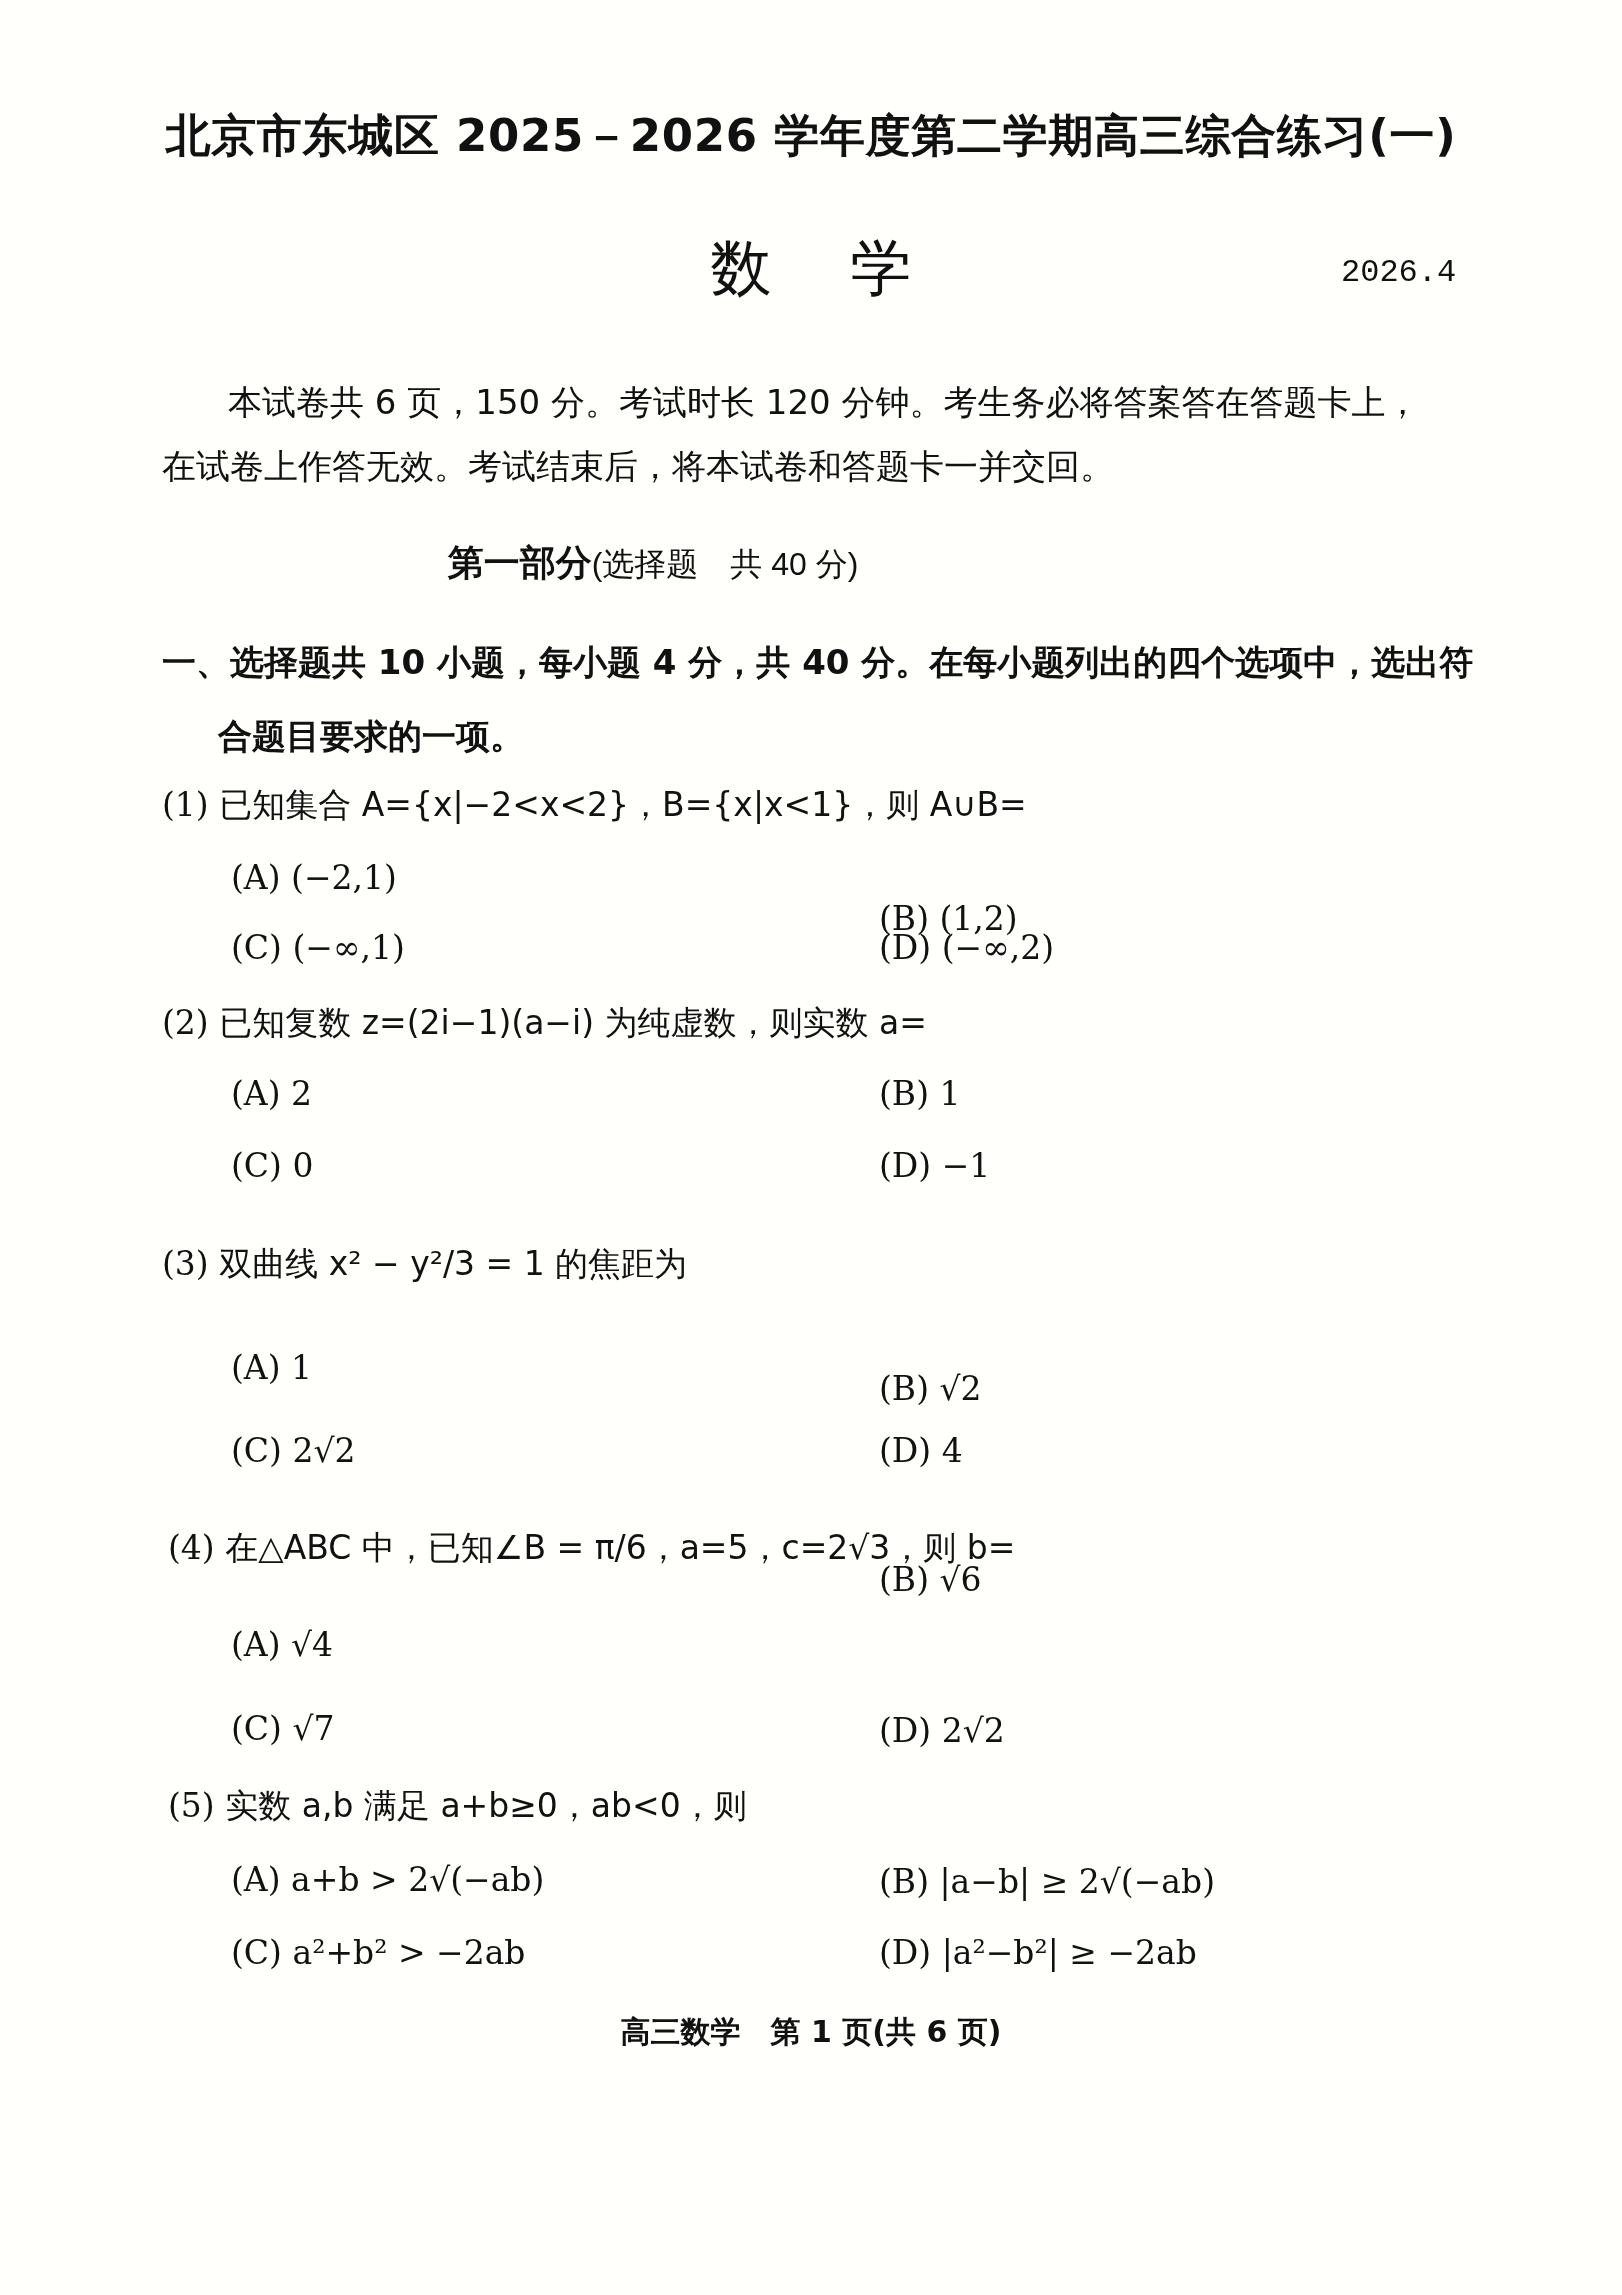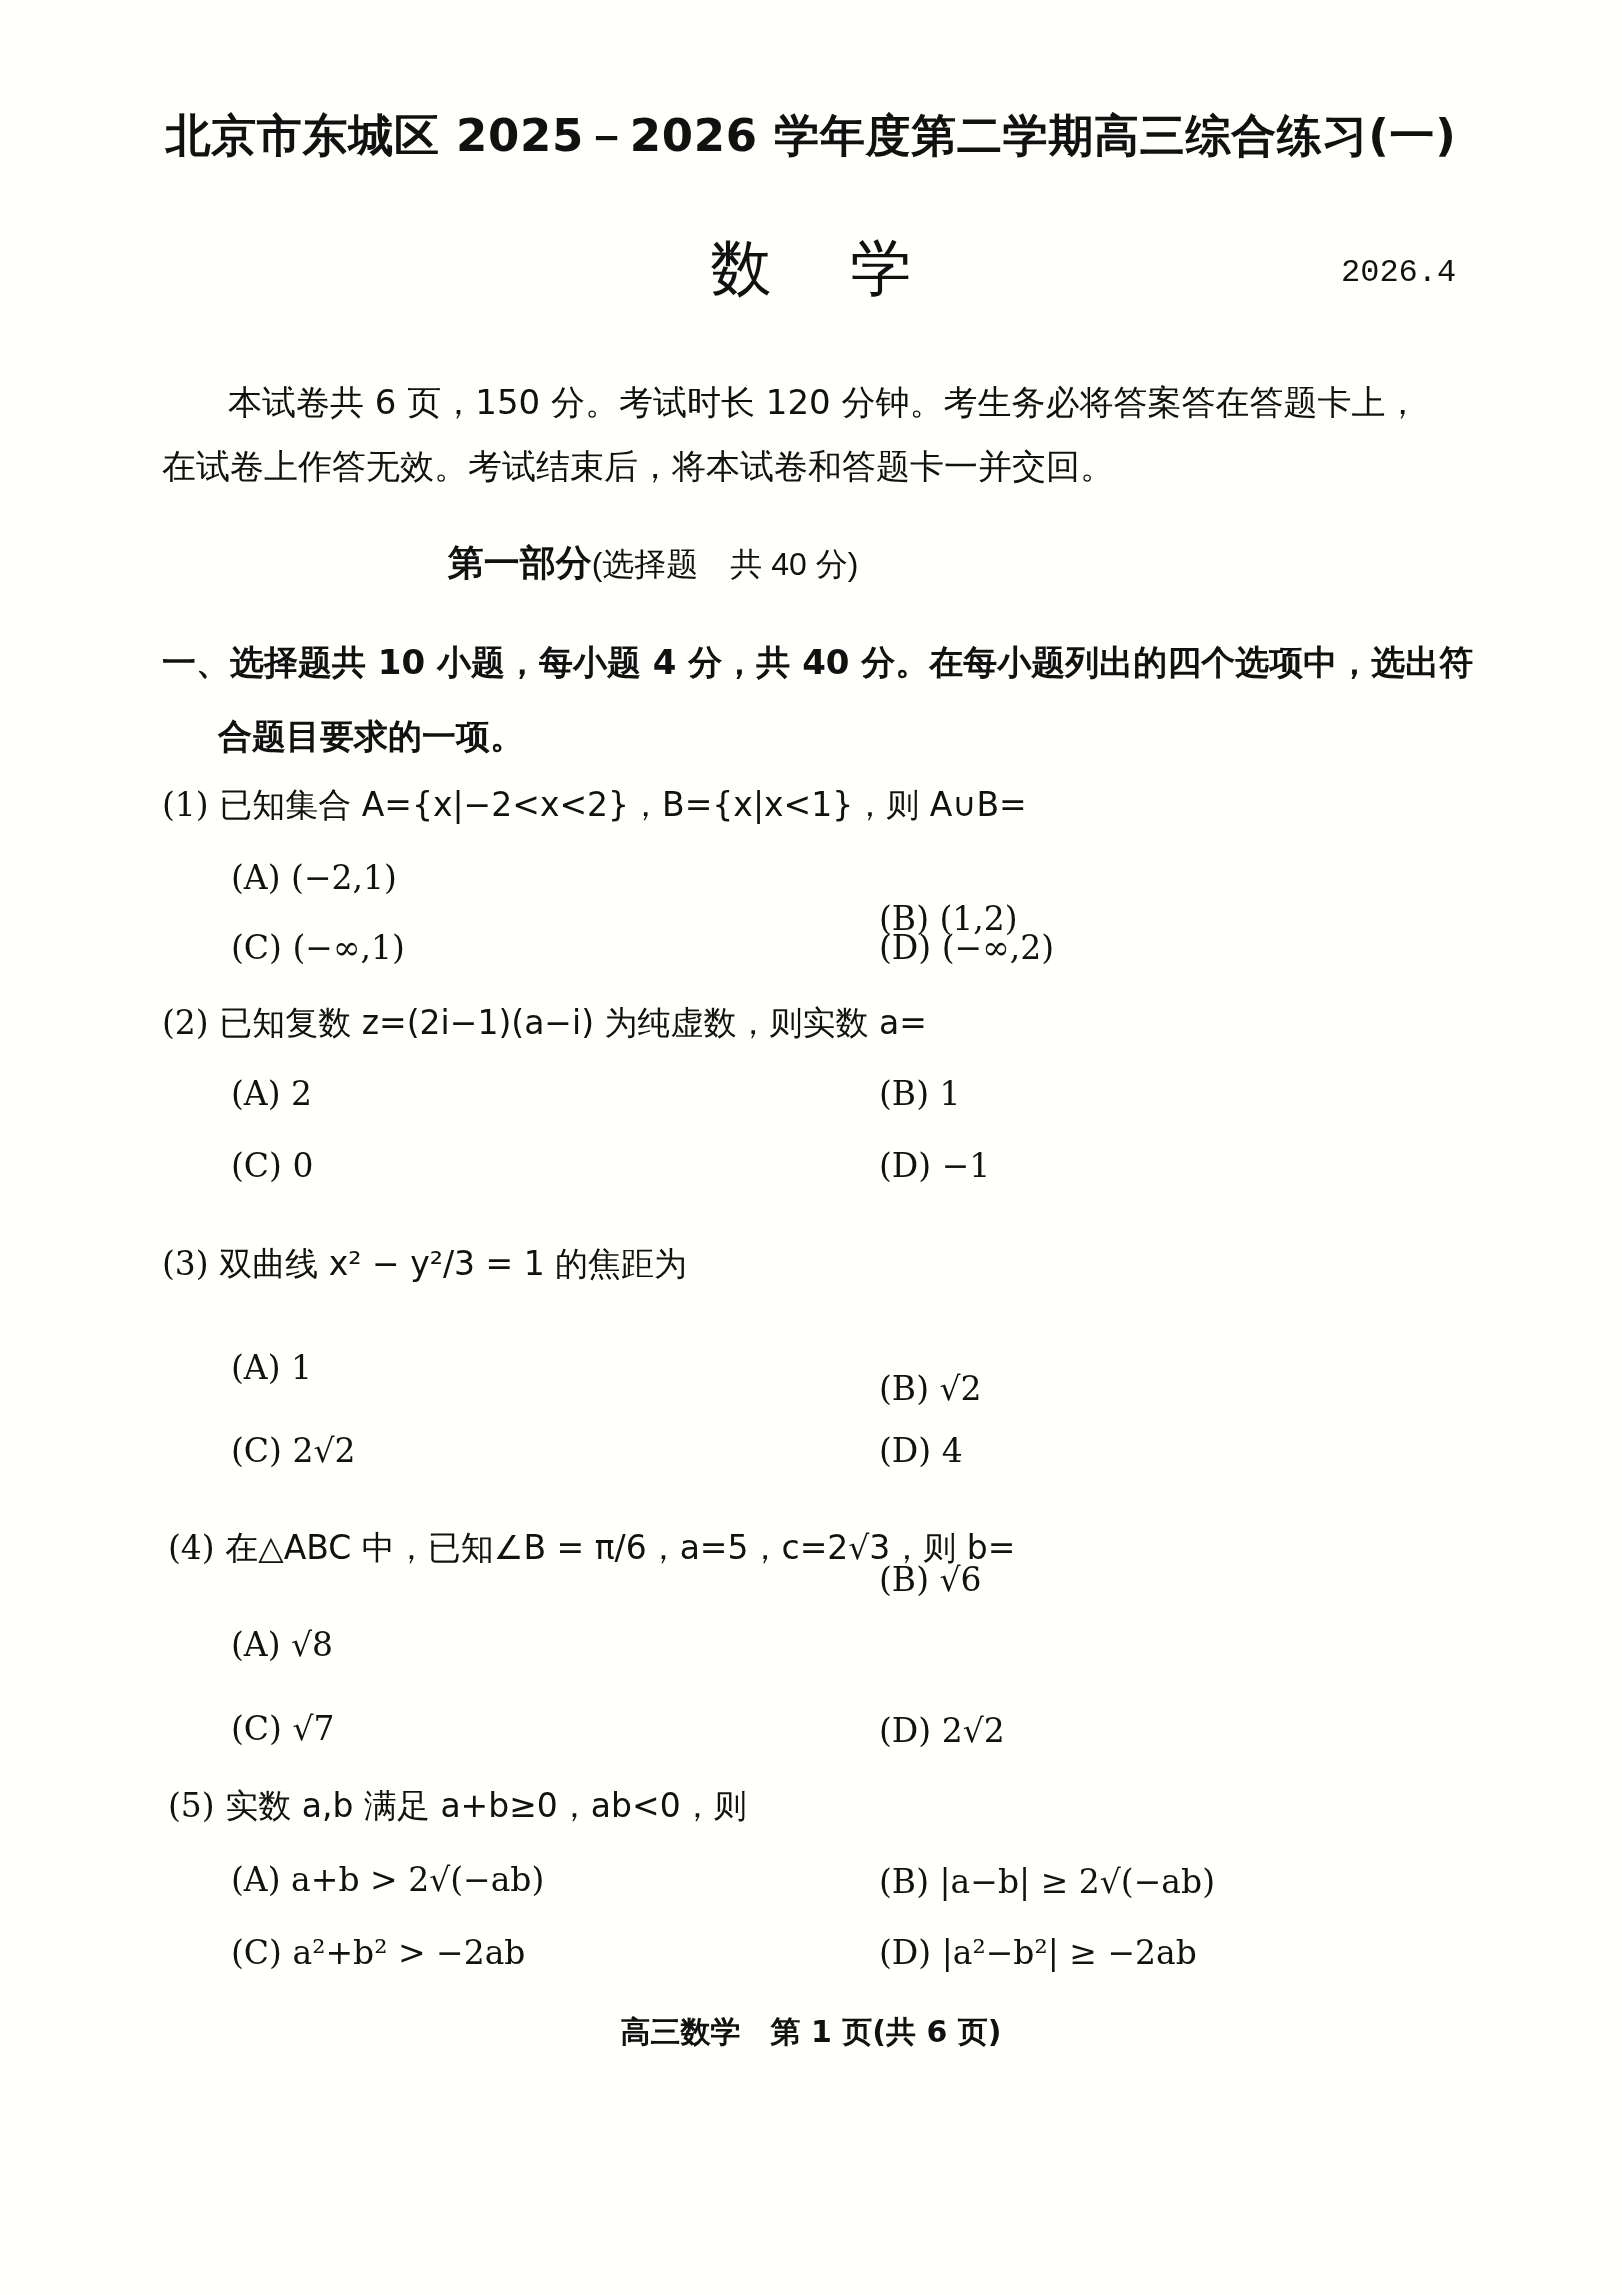--- a/index.html
+++ b/index.html
@@ -79,21 +79,21 @@
 </div>
 <div class="abs opt col-left" style="top:1348px;">(A) 1</div>
 <div class="abs opt col-right" style="top:1348px;margin-top:21px;">(B) √2</div>
 <div class="abs opt col-left" style="top:1431px;">(C) 2√2</div>
 <div class="abs opt col-right" style="top:1431px;">(D) 4</div>
 
 <div class="abs q" style="left:168px; top:1526px;">
   <span class="num">(4)</span>
   <span>在△ABC 中，已知∠B = π/6，a=5，c=2√3，则 b=</span>
 </div>
-<div class="abs opt col-left" style="top:1625px;">(A) √8</div>
+<div class="abs opt col-left" style="top:1625px;">(A) √4</div>
 <div class="abs opt col-right" style="top:1560px;">(B) √6</div>
 <div class="abs opt col-left" style="top:1709px;">(C) √7</div>
 <div class="abs opt col-right" style="top:1711px;">(D) 2√2</div>
 
 <div class="abs q" style="left:168px; top:1784px;">
   <span class="num">(5)</span>
   <span>实数 a,b 满足 a+b≥0，ab&lt;0，则</span>
 </div>
 <div class="abs opt col-left" style="top:1860px;">(A) a+b &gt; 2√(−ab)</div>
 <div class="abs opt col-right" style="top:1862px;">(B) |a−b| ≥ 2√(−ab)</div>

